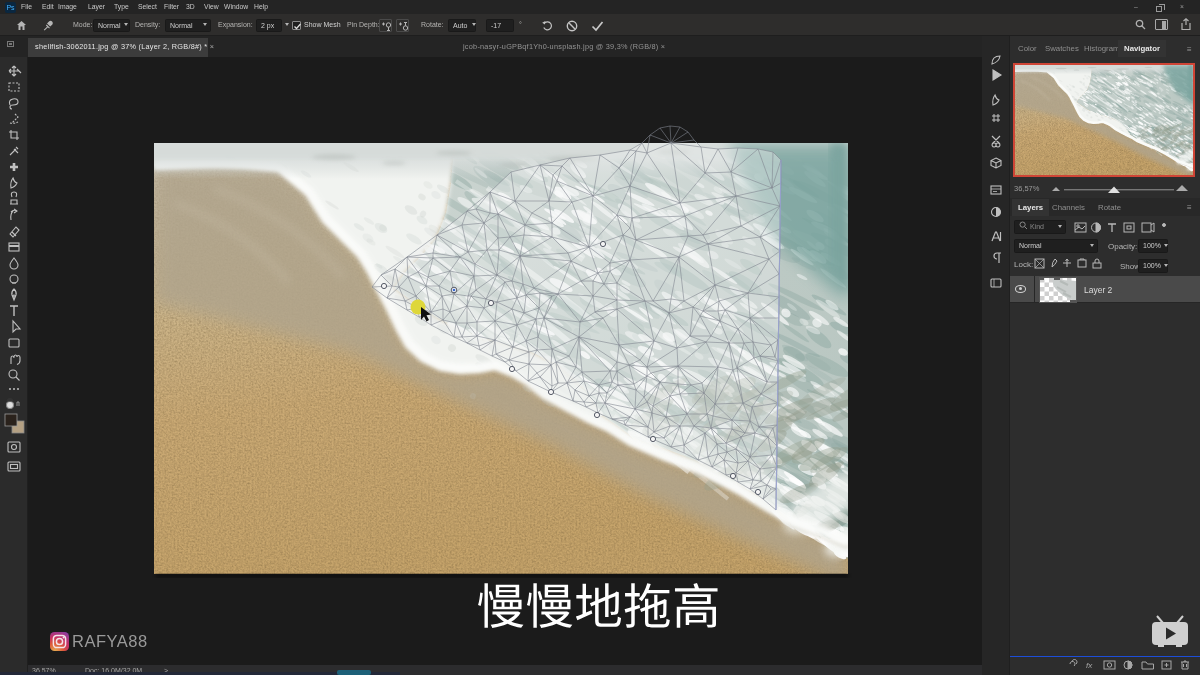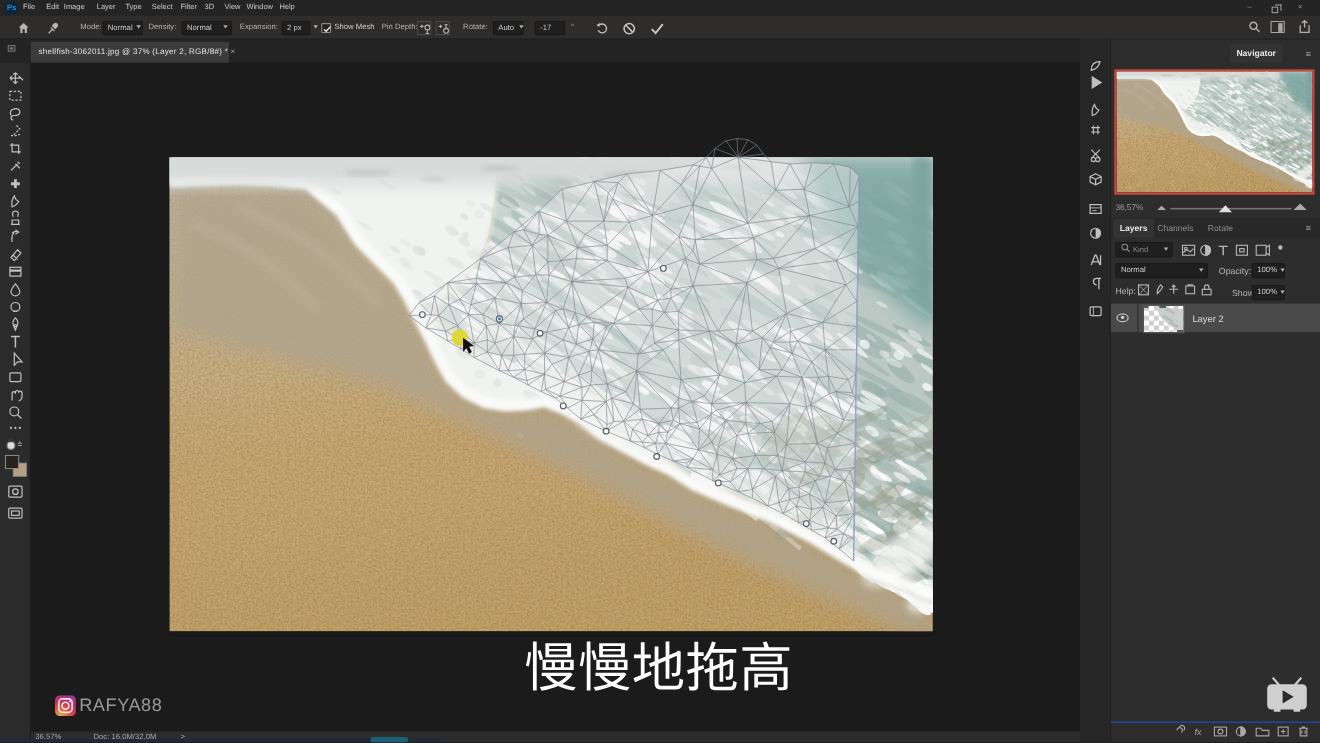--- a/index.html
+++ b/index.html
@@ -100,20 +100,21 @@
     </div>
     <svg class="ab" style="left:1180px;top:4px" width="12" height="13" viewBox="0 0 12 13">
       <path d="M2 5 V11.5 H10 V5" fill="none" stroke="#b0b0b0" stroke-width="1.2"></path>
       <path d="M6 1 V7 M3.5 3 L6 0.8 L8.5 3" fill="none" stroke="#b0b0b0" stroke-width="1.2"></path>
     </svg>
   </div>
 <div id="tabbar" class="ab">
     <div style="position:absolute;left:7px;top:5px;width:7px;height:6px;border:1px solid #777"></div>
     <div style="position:absolute;left:9px;top:7px;width:3px;height:2px;background:#777"></div>
     <div class="tab act" style="left:28px;width:180px">shellfish-3062011.jpg @ 37% (Layer 2, RGB/8#) * <span style="color:#aaa">×</span></div>
+    <div class="tab" style="left:456px;width:230px">jcob-nasyr-uGPBqf1Yh0-unsplash.jpg @ 39,3% (RGB/8) ×</div>
   </div>
 <div id="toolbar" class="ab"><svg width="28" height="520" viewBox="0 0 28 520" xmlns="http://www.w3.org/2000/svg">
       <g fill="none" stroke="#c0c0c0" stroke-width="1.1">
         <g transform="translate(14,14)">
           <path d="M0 -5 L0 5 M-5 0 L5 0 M0 -5 l-2 2 m2 -2 l2 2 M0 5 l-2 -2 m2 2 l2 -2 M-5 0 l2 -2 m-2 2 l2 2 M5 0 l-2 -2 m2 2 l2 2"></path>
         </g>
         <g transform="translate(14,30)">
           <rect x="-5" y="-4" width="10" height="8" stroke-dasharray="2 1.5"></rect>
         </g>
         <g transform="translate(14,46)">
@@ -1228,20 +1229,25 @@
           </g>
           <g transform="translate(14,222)">
             <path d="M1 -5 h4 M3 -5 v10 M1 -5 a3 3 0 1 0 0 6" stroke-width="1.2"></path>
           </g>
           <g transform="translate(14,247)">
             <rect x="-5" y="-4" width="10" height="8" rx="1"></rect>
             <path d="M-2 -4 v8" stroke-width="0.8"></path>
           </g>
         </g>
       </svg></div>
+    <div class="ab" style="left:28px;top:4px;width:190px;height:21px">
+      <span class="ptab" style="left:2px">Color</span>
+      <span class="ptab" style="left:29px">Swatches</span>
+      <span class="ptab" style="left:68px">Histogram</span>
+    </div>
     <div class="ptab act ab" style="left:136px;top:4px">Navigator</div>
     <div class="ab" style="left:205px;top:9px;color:#999;font-size:8px">≡</div>
     <div class="ab" style="left:31px;top:27px;width:182px;height:114px;border:2px solid #cf4536"><svg width="178" height="110">
         <use href="#beach" width="178" height="110"></use>
       </svg></div>
     <div class="ab" style="left:32px;top:148px;color:#9a9a9a;font-size:7.5px">36,57%</div>
     <svg class="ab" style="left:66px;top:146px" width="142" height="14" viewBox="0 0 142 14">
       <path d="M4 9 L8 5 L12 9 Z" fill="#aaa"></path>
       <rect x="16" y="7" width="110" height="1.4" fill="#777"></rect>
       <path d="M66 4.5 L72 11 L60 11 Z" fill="#e0e0e0"></path>
@@ -1270,21 +1276,21 @@
         <rect x="68" y="2" width="9" height="9"></rect>
         <path d="M77 4 l3 -2 v9 l-3 -2"></path>
         <circle cx="90" cy="4" r="1.5" fill="#b8b8b8"></circle>
       </g>
     </svg>
     <div class="fld ab" style="left:32px;top:203px;width:84px;height:14px">Normal</div>
     <div class="chev" style="left:108px;top:208px"></div>
     <div class="ab" style="left:126px;top:206px;font-size:8px;color:#b5b5b5">Opacity:</div>
     <div class="fld ab" style="left:156px;top:203px;width:30px;height:14px">100%</div>
     <div class="chev" style="left:182px;top:208px"></div>
-    <div class="ab" style="left:32px;top:224px;font-size:8px;color:#b5b5b5">Help:</div>
+    <div class="ab" style="left:32px;top:224px;font-size:8px;color:#b5b5b5">Lock:</div>
     <svg class="ab" style="left:52px;top:221px" width="70" height="13" viewBox="0 0 70 13">
       <g fill="none" stroke="#b8b8b8" stroke-width="1">
         <rect x="1" y="2" width="9" height="9"></rect>
         <path d="M1 2 l9 9 M10 2 l-9 9" stroke-width="0.7"></path>
         <path d="M18 10 q0 -5 3 -8 l2 2 q-2 4 -5 6 Z"></path>
         <path d="M33 2 v8 M29 6 h8 M33 2 l-1.5 2 M33 2 l1.5 2"></path>
         <rect x="44" y="3" width="8" height="7"></rect>
         <path d="M46 3 v-1 h4 v1"></path>
         <rect x="59" y="6" width="8" height="5"></rect>
         <path d="M61 6 v-2 a2 2 0 0 1 4 0 v2"></path>

